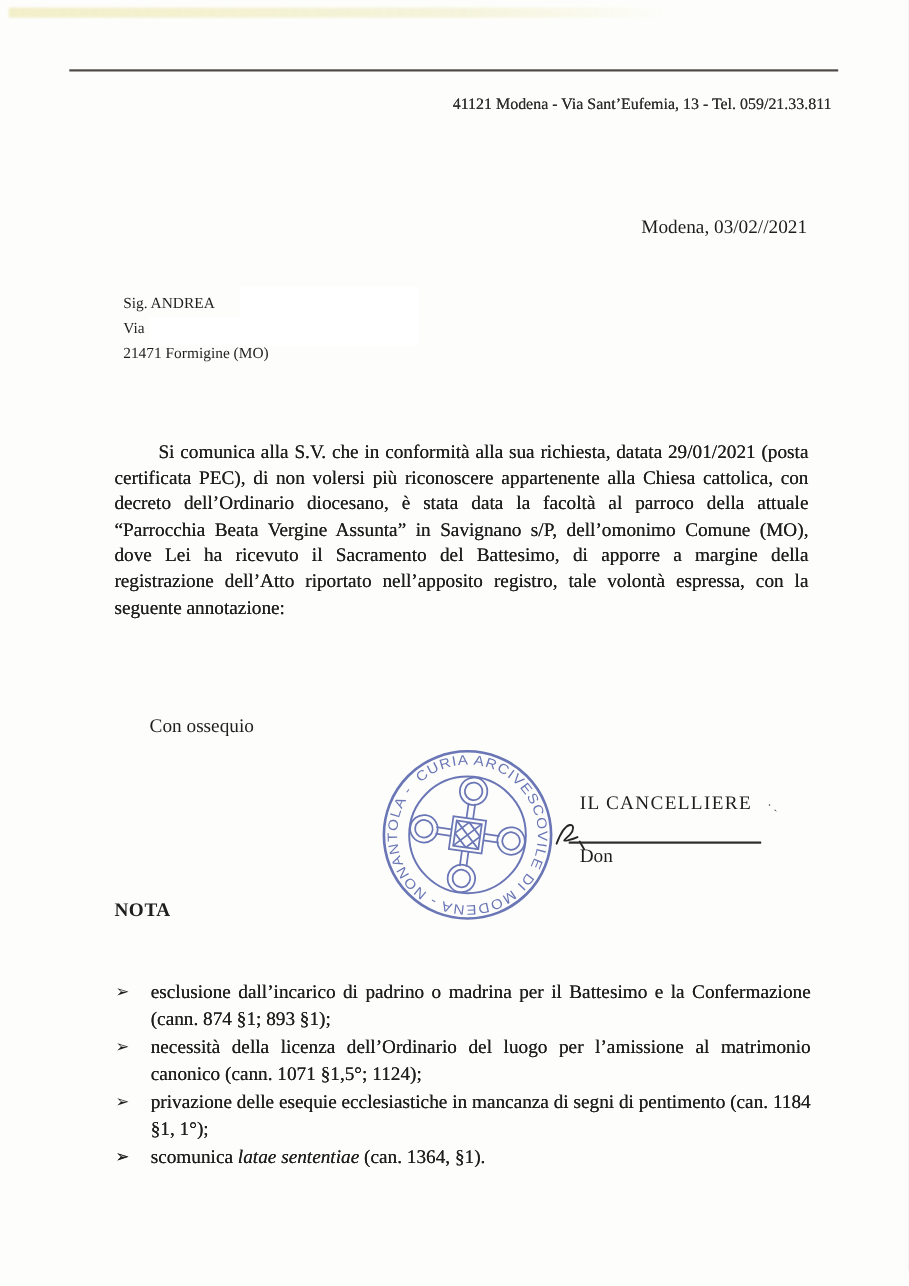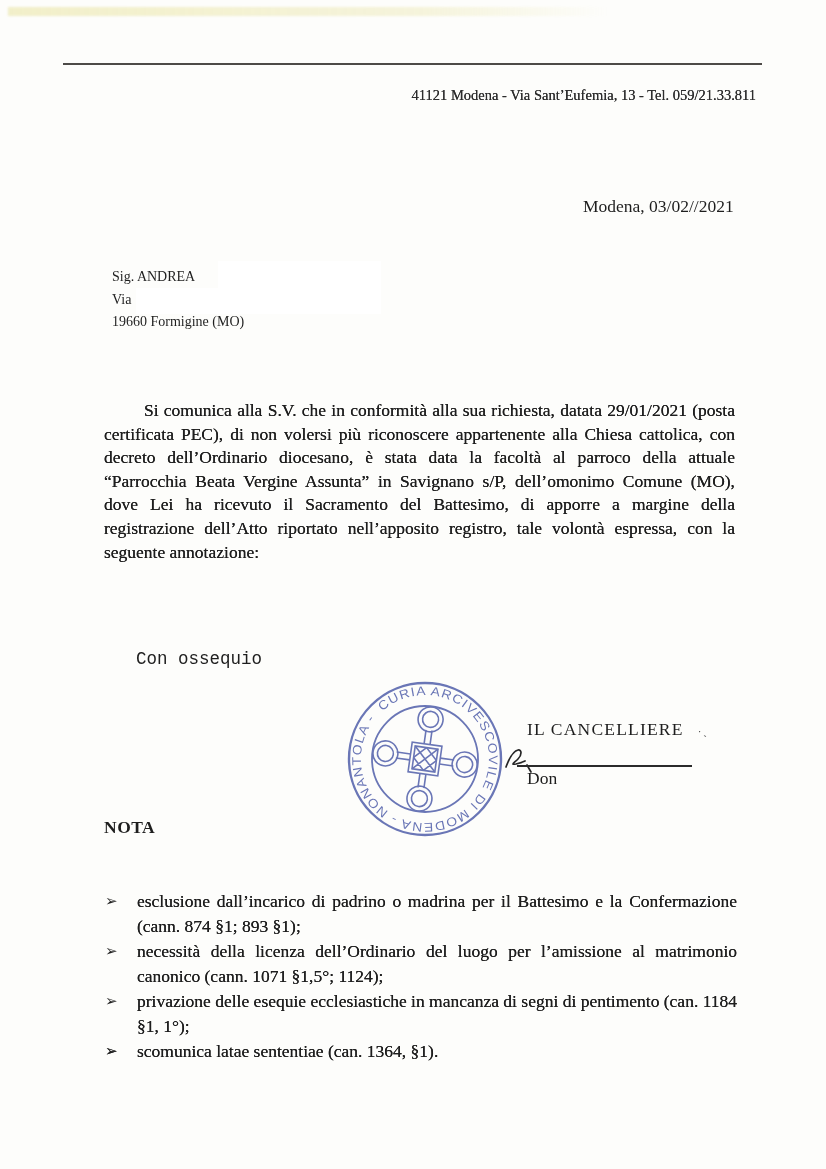--- a/index.html
+++ b/index.html
@@ -55,21 +55,20 @@
   .quote-para {
     position:absolute; top:556px; left:104px; width:633px;
     font-size:17.5px; line-height:24px;
     font-weight:bold; font-style:italic;
     text-align:justify;
   }
   .quote-gap { display:inline-block; width:148px; }
   .closing-line {
     position:absolute; top:649px; left:136px;
     font-size:17.5px;
-    font-family:Liberation Mono, monospace;
   }
   .stamp {
     position:absolute; top:679px; left:345px; width:160px; height:160px;
     opacity:.82;
   }
   .sig-block { position:absolute; top:719px; left:517px; width:190px; }
   .sig-role {
     font-size:17.5px; letter-spacing:1.2px; margin-left:10px;
     white-space:nowrap;
   }
@@ -97,40 +96,40 @@
   .nota-list li {
     position:relative; padding-left:33px;
     text-align:justify;
   }
   .bullet-marker {
     position:absolute; left:1px; top:0;
     font-size:15px;
     font-family:"DejaVu Sans", sans-serif;
     color:#1e1e1e; text-shadow:none;
   }
-  .it { }
+  .it { font-style:italic; }
 </style>
 </head>
 <body>
 
 <div class="page">
 
   <div class="scan-band"></div>
 
   <div class="title-rule"></div>
   <div class="address-line">41121 Modena - Via Sant’Eufemia, 13 - Tel. 059/21.33.811</div>
 
   <div class="date-line">Modena, 03/02//2021</div>
 
   <div class="redaction redaction-1"></div>
   <div class="redaction redaction-2"></div>
   <div class="recipient">
     <div>Sig. ANDREA</div>
     <div>Via</div>
-    <div>19660 Formigine (MO)</div>
+    <div>21471 Formigine (MO)</div>
   </div>
 
   <div class="para-1">Si comunica alla S.V. che in conformità alla sua richiesta, datata 29/01/2021 (posta certificata PEC), di non volersi più riconoscere appartenente alla Chiesa cattolica, con decreto dell’Ordinario diocesano, è stata data la facoltà al parroco della attuale “Parrocchia Beata Vergine Assunta” in Savignano s/P, dell’omonimo Comune (MO), dove Lei ha ricevuto il Sacramento del Battesimo, di apporre a margine della registrazione dell’Atto riportato nell’apposito registro, tale volontà espressa, con la seguente annotazione:</div>
 
 
   <div class="closing-line">Con ossequio</div>
 
   <svg class="stamp" viewBox="0 0 160 160">
     <g stroke="#4a59a7" fill="none">
       <circle cx="80" cy="80" r="76" stroke-width="2.4"></circle>

